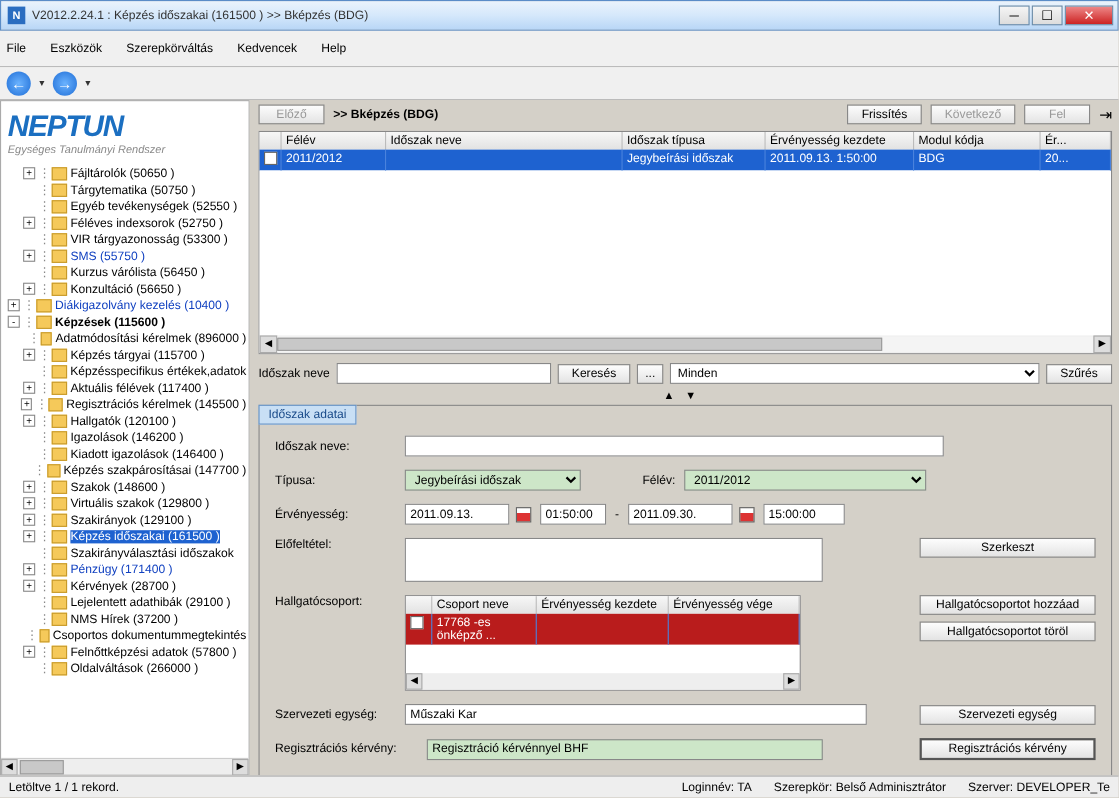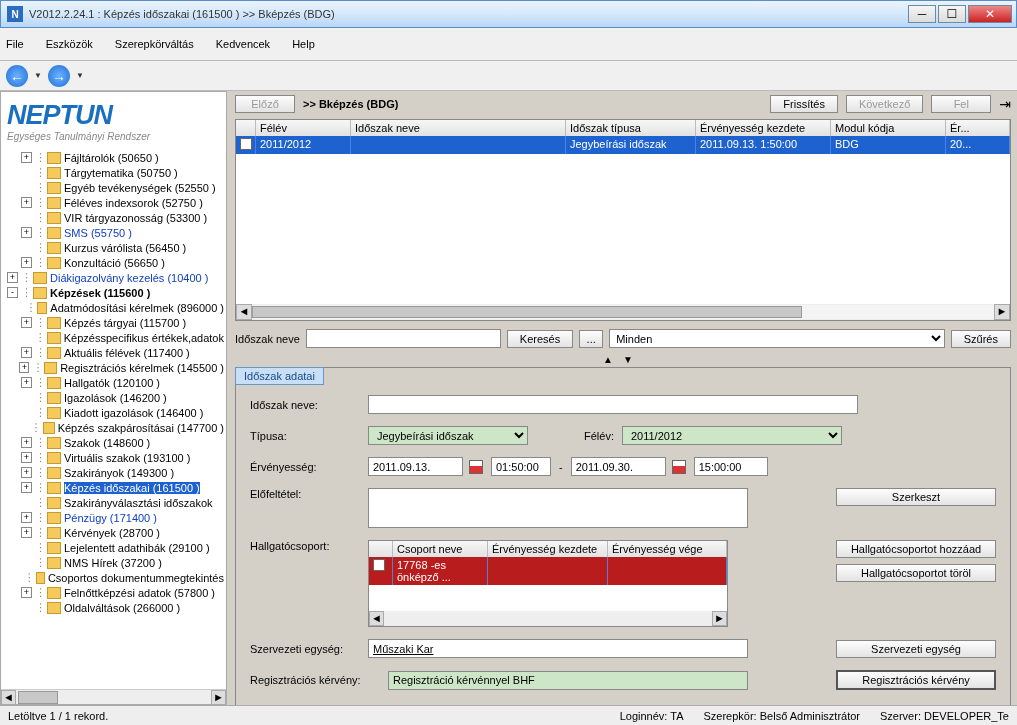--- a/index.html
+++ b/index.html
@@ -252,28 +252,28 @@
           <span class="box">+</span>
           <span class="dots">⋮</span>
           <span class="ico"></span>
           <span class="lbl">Szakok (148600  )</span>
         </div>
         <div class="tree-item">
           <span class="spacer"></span>
           <span class="box">+</span>
           <span class="dots">⋮</span>
           <span class="ico"></span>
-          <span class="lbl">Virtuális szakok (193100  )</span>
-        </div>
-        <div class="tree-item">
-          <span class="spacer"></span>
-          <span class="box">+</span>
-          <span class="dots">⋮</span>
-          <span class="ico"></span>
-          <span class="lbl">Szakirányok (149300  )</span>
+          <span class="lbl">Virtuális szakok (129800  )</span>
+        </div>
+        <div class="tree-item">
+          <span class="spacer"></span>
+          <span class="box">+</span>
+          <span class="dots">⋮</span>
+          <span class="ico"></span>
+          <span class="lbl">Szakirányok (129100  )</span>
         </div>
         <div class="tree-item sel">
           <span class="spacer"></span>
           <span class="box">+</span>
           <span class="dots">⋮</span>
           <span class="ico"></span>
           <span class="lbl">Képzés időszakai (161500  )</span>
         </div>
         <div class="tree-item">
           <span class="spacer"></span>
@@ -444,21 +444,21 @@
             </div>
           </div>
           <div style="flex:1"></div>
           <div class="right-btns">
             <div class="btn">Hallgatócsoportot hozzáad</div>
             <div class="btn">Hallgatócsoportot töröl</div>
           </div>
         </div>
         <div class="form-row">
           <span class="form-label">Szervezeti egység:</span>
-          <input class="text-input" style="width: 380px; text-decoration: underline;" value="Műszaki Kar">
+          <input class="text-input" style="width: 420px;" value="Műszaki Kar">
           <div style="flex:1"></div>
           <div class="right-btns">
               <div class="btn">Szervezeti egység</div>
             </div>
         </div>
         <div class="form-row">
           <span class="form-label" style="width:130px">Regisztrációs kérvény:</span>
           <input class="green-input" style="width: 360px;" value="Regisztráció kérvénnyel BHF">
           <div style="flex:1"></div>
           <div class="right-btns">

